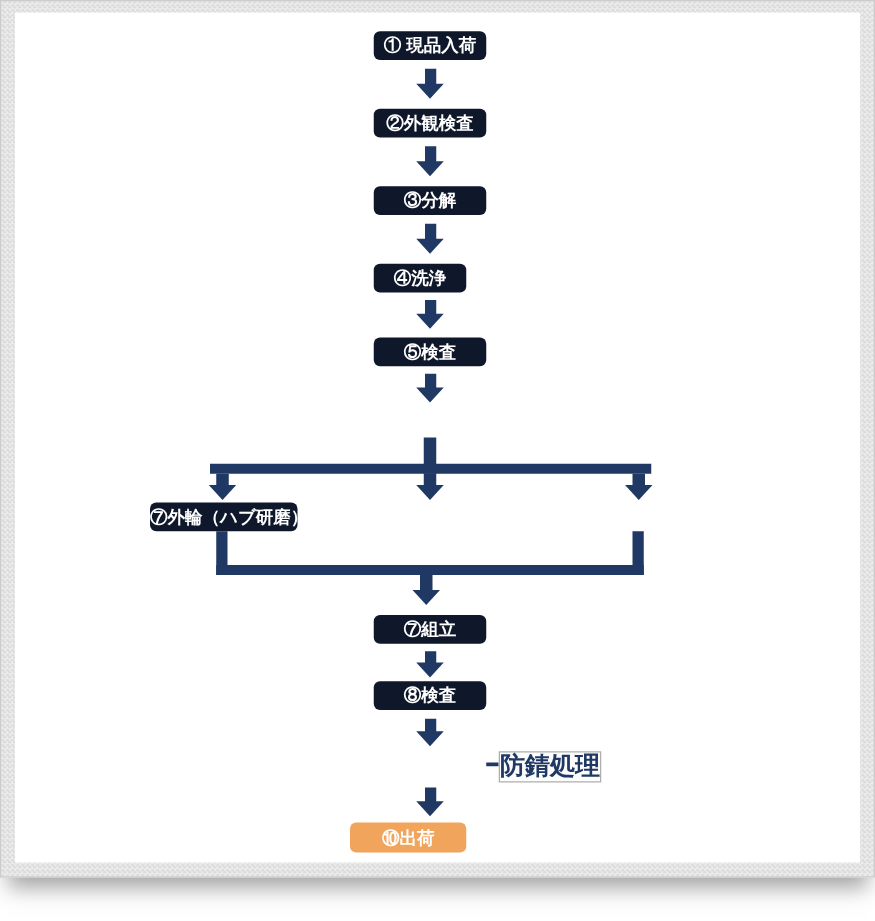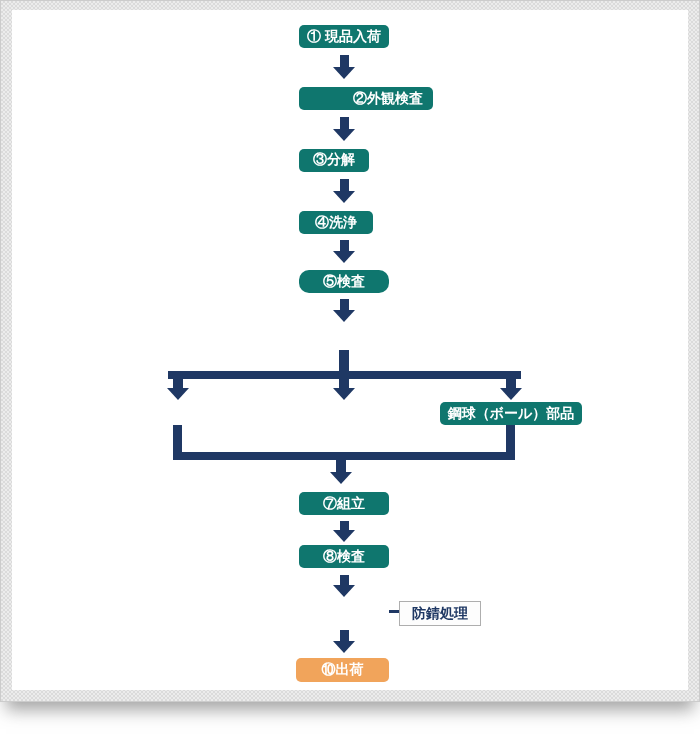--- a/index.html
+++ b/index.html
@@ -9,42 +9,42 @@
   .panel{position:absolute;left:0;top:0;width:698px;height:700px;
          background-color:#ececec;
          background-image:conic-gradient(#dbdbdb 25%,transparent 0 50%,#dbdbdb 0 75%,transparent 0);
          background-size:4px 4px;
          border:1px solid #cccccc;
          box-shadow:0 14px 16px -6px rgba(90,90,90,0.55);
          z-index:0;}
   
   .card{position:absolute;left:12px;top:10px;width:676px;height:680px;background:#ffffff;z-index:1;}
 
-  .box{position:absolute;height:23px;line-height:23px;background:#0f766e;color:#ffffff;
+  .box{position:absolute;height:23px;line-height:23px;background:#0f172a;color:#ffffff;
        font-size:14px;font-weight:bold;text-align:center;border-radius:5px;z-index:2;white-space:nowrap;}
   .box.orange{background:#F1A45B;height:24px;line-height:24px;}
   .stem{position:absolute;background:#1F3864;z-index:2;}
   .head{position:absolute;width:0;height:0;border-left:11px solid transparent;
         border-right:11px solid transparent;border-top:12px solid #1F3864;z-index:2;}
   .bar{position:absolute;height:8px;background:#1F3864;z-index:2;}
   .note{position:absolute;height:23px;line-height:23px;background:#fdfdfd;border:1px solid #aeaeae;
-        color:#1F3864;font-size:14px;font-weight:bold;text-align:center;z-index:2;white-space:nowrap;}
+        color:#1F3864;font-size:20px;font-weight:bold;text-align:center;z-index:2;white-space:nowrap;}
 </style>
 </head>
 <body>
 
 <div class="stage">
   <div class="panel"></div>
   <div class="card"></div>
 
   <div class="box" style="left:299px;top:25px;width:90px;">① 現品入荷</div>
-  <div class="box" style="left:299px;top:87px;width:90px;padding-left:44px;">②外観検査</div>
-  <div class="box" style="left:299px;top:149px;width:70px;font-family:Liberation Mono, monospace;">③分解</div>
+  <div class="box" style="left:299px;top:87px;width:90px;">②外観検査</div>
+  <div class="box" style="left:299px;top:149px;width:90px;">③分解</div>
   <div class="box" style="left:299px;top:211px;width:74px;">④洗浄</div>
-  <div class="box" style="left:299px;top:270px;width:90px;border-radius:10px;">⑤検査</div>
+  <div class="box" style="left:299px;top:270px;width:90px;">⑤検査</div>
 
   <div class="stem" style="left:340px;top:55px;width:9px;height:14px;"></div>
   <div class="head" style="left:333px;top:67px;"></div>
   <div class="stem" style="left:340px;top:117px;width:9px;height:14px;"></div>
   <div class="head" style="left:333px;top:129px;"></div>
   <div class="stem" style="left:340px;top:179px;width:9px;height:14px;"></div>
   <div class="head" style="left:333px;top:191px;"></div>
   <div class="stem" style="left:340px;top:240px;width:9px;height:13px;"></div>
   <div class="head" style="left:333px;top:251px;"></div>
   <div class="stem" style="left:340px;top:299px;width:9px;height:13px;"></div>
@@ -52,35 +52,35 @@
 
   <div class="stem" style="left:339px;top:350px;width:10px;height:29px;"></div>
   <div class="bar" style="left:168px;top:371px;width:353px;"></div>
   <div class="stem" style="left:173px;top:379px;width:10px;height:11px;"></div>
   <div class="head" style="left:167px;top:388px;"></div>
   <div class="stem" style="left:339px;top:379px;width:10px;height:11px;"></div>
   <div class="head" style="left:333px;top:388px;"></div>
   <div class="stem" style="left:506px;top:379px;width:10px;height:11px;"></div>
   <div class="head" style="left:500px;top:388px;"></div>
 
-  <div class="box" style="left:440px;top:402px;width:142px;">鋼球（ボール）部品</div>
+  <div class="box" style="left:120px;top:402px;width:118px;">⑦外輪（ハブ研磨）</div>
 
   <div class="stem" style="left:173px;top:425px;width:9px;height:35px;"></div>
   <div class="stem" style="left:506px;top:425px;width:9px;height:35px;"></div>
   <div class="bar" style="left:173px;top:452px;width:342px;"></div>
   <div class="stem" style="left:336px;top:460px;width:10px;height:14px;"></div>
   <div class="head" style="left:330px;top:472px;"></div>
 
   <div class="box" style="left:299px;top:545px;width:90px;">⑧検査</div>
   <div class="box" style="left:299px;top:492px;width:90px;">⑦組立</div>
 
   <div class="stem" style="left:340px;top:521px;width:9px;height:11px;"></div>
   <div class="head" style="left:333px;top:530px;"></div>
   <div class="stem" style="left:340px;top:575px;width:9px;height:12px;"></div>
   <div class="head" style="left:333px;top:585px;"></div>
   <div class="stem" style="left:340px;top:630px;width:9px;height:13px;"></div>
   <div class="head" style="left:333px;top:641px;"></div>
 
   <div class="stem" style="left:389px;top:610px;width:10px;height:3px;"></div>
   <div class="note" style="left:399px;top:601px;width:80px;">防錆処理</div>
 
-  <div class="box orange" style="left:296px;top:658px;width:93px;font-family:Liberation Mono, monospace;">⑩出荷</div>
+  <div class="box orange" style="left:280px;top:658px;width:93px;">⑩出荷</div>
 </div>
 
 </body></html>

